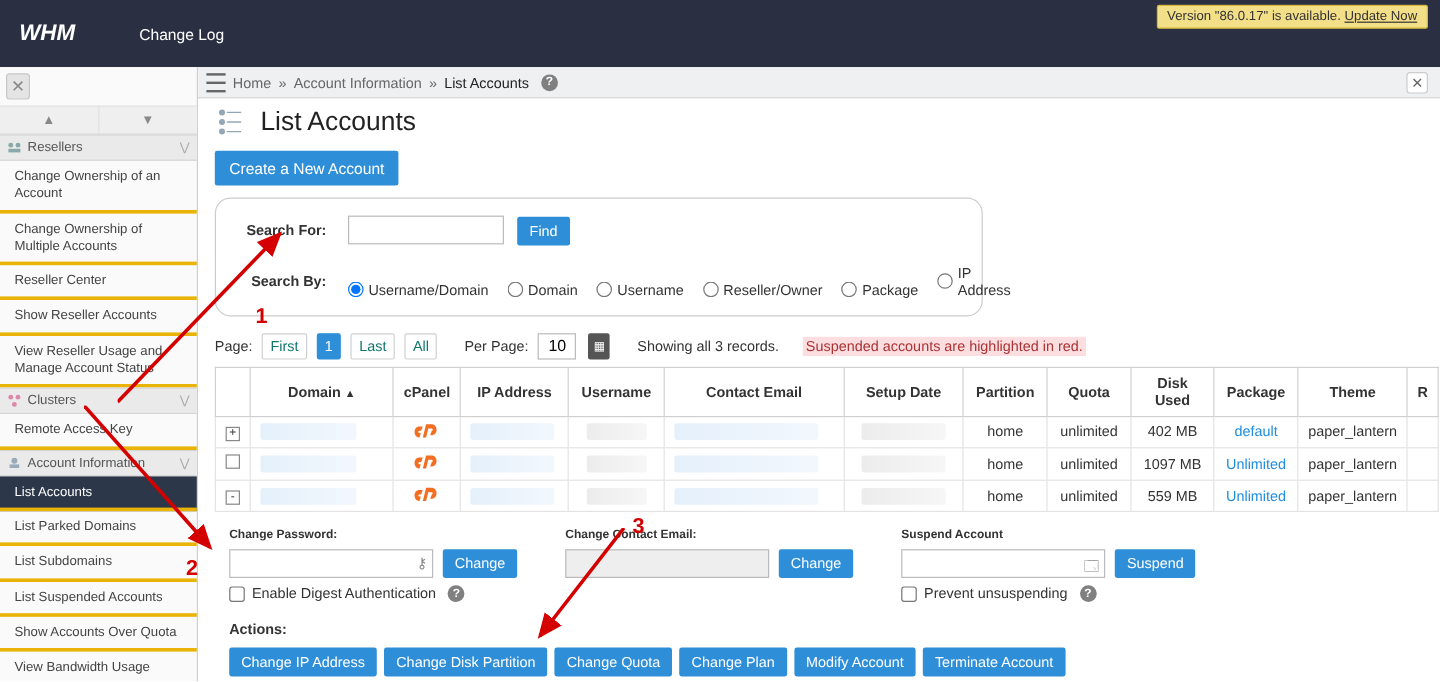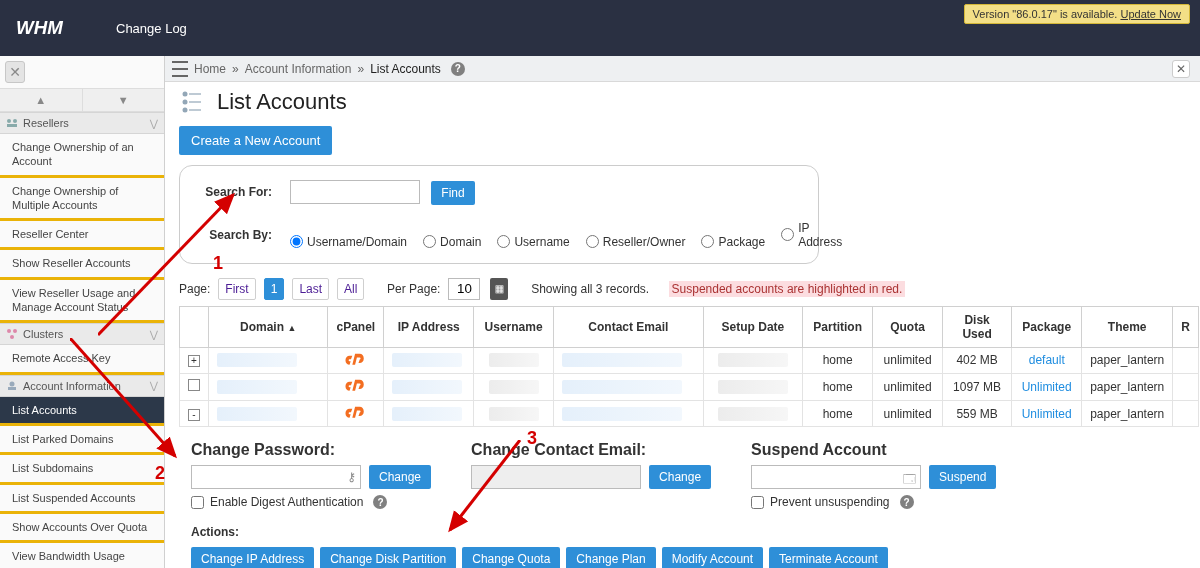--- a/index.html
+++ b/index.html
@@ -49,42 +49,42 @@
 .btn { display: inline-block; background: #2e8fd8; color: #fff; border: none; padding: 7px 12px; font-size: 13px; border-radius: 2px; cursor: pointer; }
 .btn.small { padding: 5px 10px; font-size: 12px; }
 
 .search-panel { border: 1px solid #ccc; border-radius: 13px; background: #fff; margin: 10px 0 14px 0; padding: 14px 20px; width: 640px; display: grid; grid-template-columns: 90px 1fr; row-gap: 16px; align-items: center; }
 .search-panel label { font-weight: bold; text-align: right; padding-right: 18px; font-size: 12px; }
 .search-panel .sf-input { width: 130px; height: 24px; border: 1px solid #bbb; margin-right: 8px; }
 .radio-row { display: flex; gap: 16px; align-items: flex-end; font-size: 12px; color: #333; }
 .radio-row label { font-weight: normal; text-align: left; padding: 0; display:flex; align-items:center; gap:4px; }
 
 .pager-row { display: flex; align-items: center; gap: 8px; font-size: 12px; margin-bottom: 6px; }
-.pager-row .pg-btn { border: 1px solid #cfcfcf; background: #fff; padding: 3px 6px; color: #4c1d95; border-radius:2px; cursor:pointer; }
+.pager-row .pg-btn { border: 1px solid #cfcfcf; background: #fff; padding: 3px 6px; color: #0f766e; border-radius:2px; cursor:pointer; }
 .pager-row .pg-btn.active { background: #2e8fd8; color: #fff; border-color:#2e8fd8; }
 .pager-row .perpage { width: 32px; height:22px; border:1px solid #bbb; text-align:center; }
 .pager-row .susp-note { background: #fcdde0; color: #a33; padding: 1px 3px; }
 .perpage-sel { width:18px; height:22px; background:#555; color:#fff; display:inline-flex; align-items:center; justify-content:center; font-size:10px; border-radius:2px; margin-left:2px; }
 
 
 .acct-table { width: 1020px; border-collapse: collapse; font-size: 12px; margin-bottom: 8px; }
 .acct-table th { background: #fff; border: 1px solid #d0d0d0; padding: 6px 8px; font-weight: bold; color:#333;margin-top:28px; }
 .acct-table td { border: 1px solid #e3e3e3; padding: 4px 8px; text-align: center; height: 26px; }
 .acct-table td.left { text-align:left; }
 .cp-ic { display:inline-block; width:22px; height:16px; }
 .cp-ic svg path { fill:#f36e21; }
 .blur { background: linear-gradient(90deg,#cfe3f7,#e7f1fb); height: 14px; border-radius:2px; opacity:.55; }
 .blur.gray { background: linear-gradient(90deg,#dcdcdc,#efefef); }
 .link-blue { color:#1f8de0; text-decoration:none; cursor:pointer; }
 .expand-box { width:12px; height:12px; border:1px solid #888; display:inline-flex; align-items:center; justify-content:center; font-size:10px; line-height:1; }
 
 
 .expand-panel { display:flex; gap:40px; padding: 6px 12px 10px 12px; }
 .exp-group { display:flex; flex-direction:column; gap:6px; }
-.exp-group .lbl { font-weight:bold; font-size:16px; }
+.exp-group .lbl { font-weight:bold; font-size:10px; }
 .exp-group .inp-row { display:flex; align-items:center; gap:8px; }
 .exp-group input[type=text] { width: 170px; height:24px; border:1px solid #bbb; padding:0 22px 0 4px; }
 .exp-group .chk { display:flex; align-items:center; gap:6px; font-size:12px; }
 .inp-wrap { position:relative; }
 .inp-ic { position:absolute; right:5px; top:5px; color:#888; font-size:12px; }
 
 .actions-row { padding: 6px 12px; }
 .actions-row .albl { font-weight:bold; display:block; margin-bottom:8px; }
 .actions-row .btns { display:flex; gap:6px; }
 

